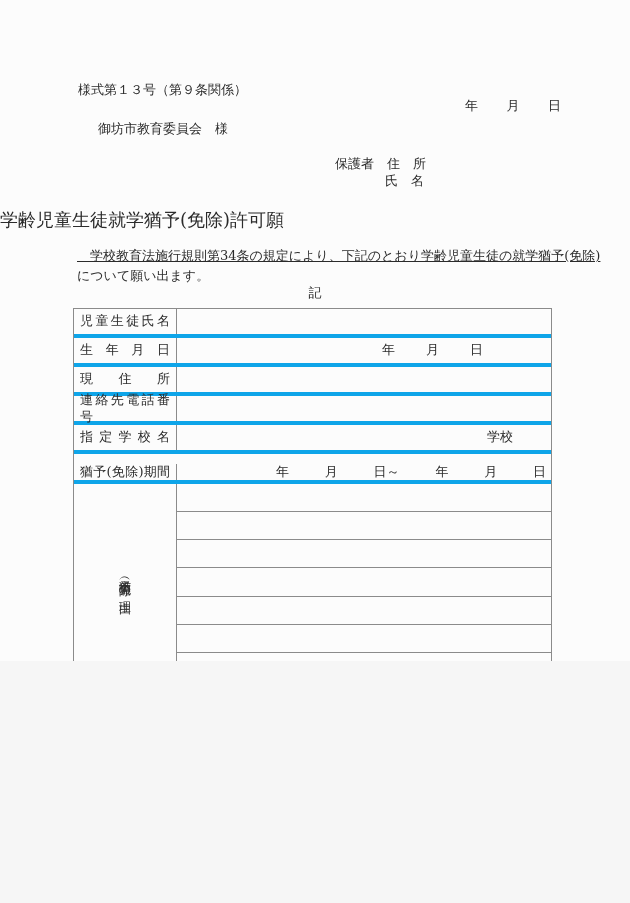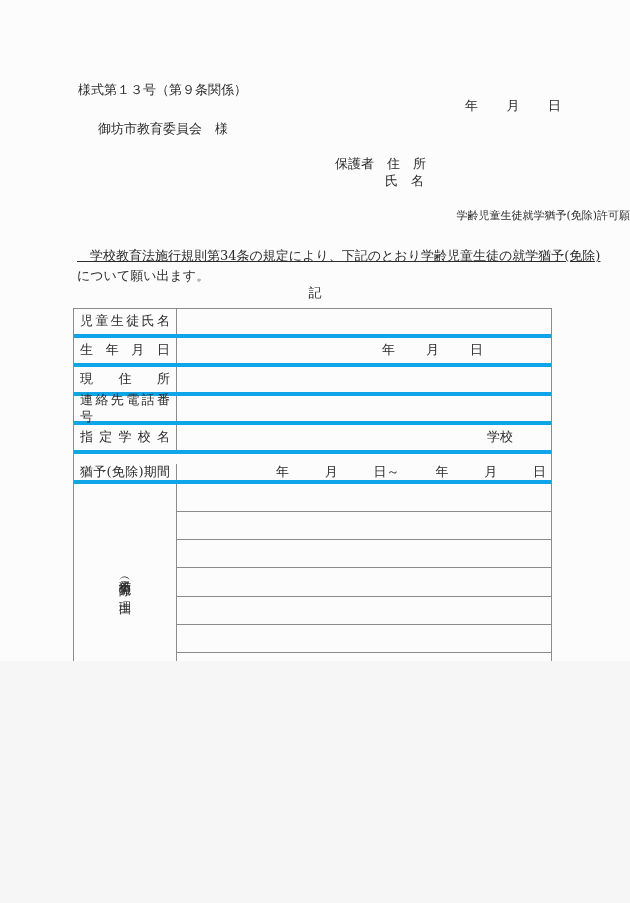--- a/index.html
+++ b/index.html
@@ -22,21 +22,21 @@
   
   .form-number { left: 78px; top: 82px; }
   .date-line {
     left: 465px; top: 98px; width: 96px;
     display: flex; justify-content: space-between;
   }
   .addressee { left: 98px; top: 121px; }
   .guardian-line1 { left: 335px; top: 156px; }
   .guardian-line2 { left: 385px; top: 173px; }
 
-  .doc-title { left: 0; top: 209px; width: 630px; text-align: right; font-size: 11px; }
+  .doc-title { left: 0; top: 209px; width: 630px; text-align: left; font-size: 18px; }
   .body-line1 { left: 77px; top: 248px; text-decoration: underline; }
   .body-line2 { left: 77px; top: 268px; }
   .ki { left: 0; top: 285px; width: 630px; text-align: center; }
 
   
   .form-table {
     position: absolute;
     left: 73px; top: 308px;
     width: 479px; height: 432px;
     border: 1px solid #8b8b8b;

